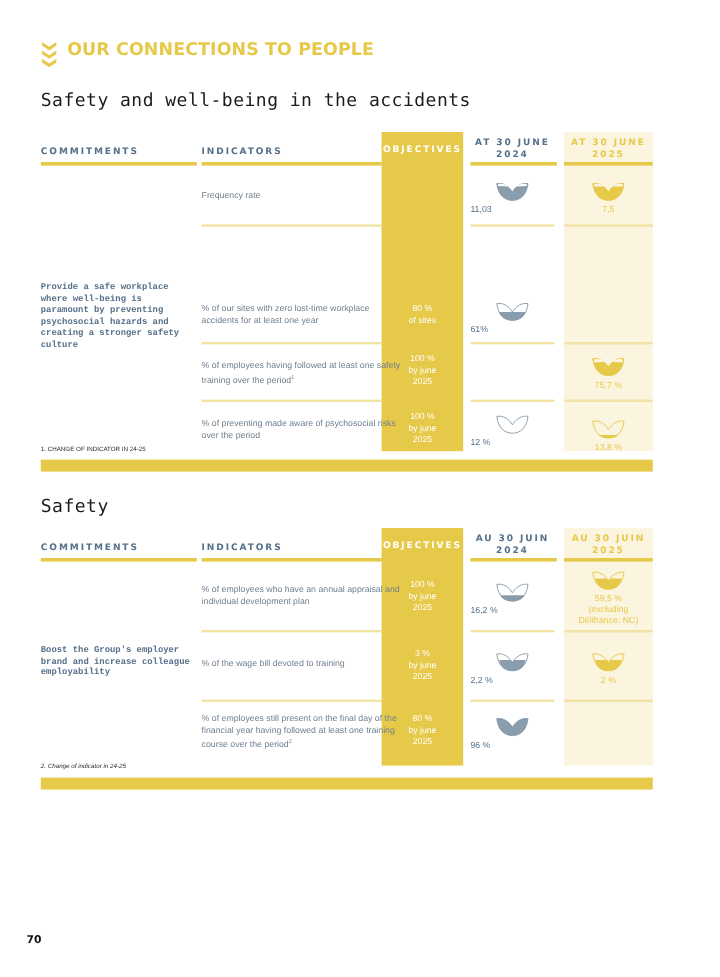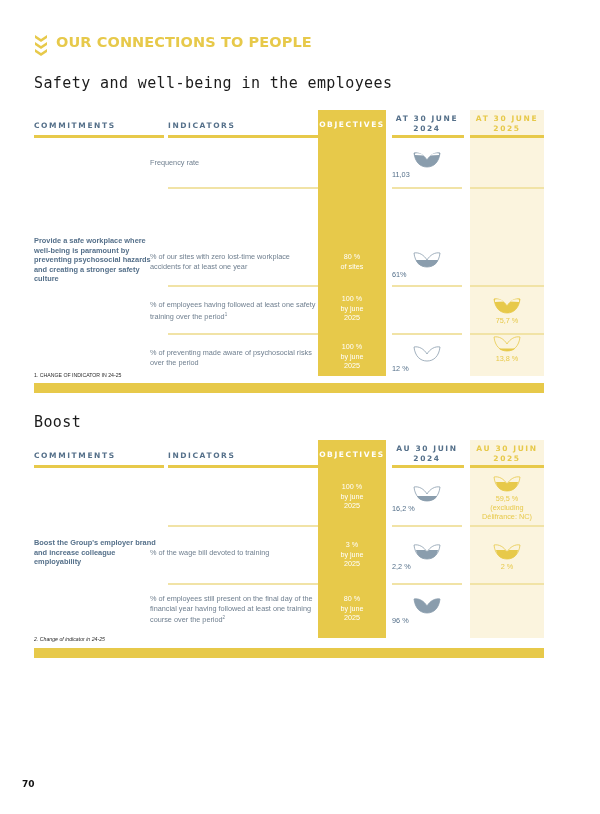--- a/index.html
+++ b/index.html
@@ -24,51 +24,51 @@
     .hdr-obj .hdr-label { color: #ffffff; text-align: center; top: 10px; }
     .hdr-2024 .hdr-label, .hdr-2025 .hdr-label { text-align: center; top: 4px; line-height: 10px; }
     .hdr-2025 .hdr-label { color: #e7c94a; }
     .hdr-line { position: absolute; height: 3px; background: #e7c94a; top: 25px; }
 
     .col-obj-bg { position: absolute; left: 284px; width: 68px; background: #e7c94a; }
     .col-2025-bg { position: absolute; left: 436px; width: 74px; background: #fbf4de; }
 
     .row { position: absolute; left: 0; width: 510px; }
     .row-line { position: absolute; height: 2px; background: #f1e3a6; }
-    .indicator { position: absolute; left: 116px; width: 166px; font-size: 7.3px; line-height: 9.5px; color: #6f7f8f; }
+    .indicator { position: absolute; left: 134px; width: 166px; font-size: 7.3px; line-height: 9.5px; color: #6f7f8f; }
     .objective { position: absolute; left: 284px; width: 68px; text-align: center; font-size: 7.2px; line-height: 9.5px; color: #ffffff; }
     .cell-2024 { position: absolute; left: 358px; width: 70px; text-align: left; }
     .cell-2025 { position: absolute; left: 436px; width: 74px; text-align: center; }
     .leaf { display: block; margin: 0 auto; width: 28px; height: 18px; }
     .val { font-size: 7.3px; line-height: 9px; margin-top: 2px; }
     .v2024 { color: #55708a; }
     .v2025 { color: #e7c94a; }
     sup { font-size: 4.5px; vertical-align: super; }
 
-    .commitment { position: absolute; left: 0; width: 128px; font-size: 7.4px; line-height: 9.5px; font-weight: bold; color: #55708a; }
+    .commitment { position: absolute; left: 0; width: 128px; font-size: 7.4px; line-height: 9.5px; font-weight: bold; color: #55708a; font-family: Liberation Mono, monospace; }
 
     .footnote { position: absolute; left: 34px; font-size: 5.2px; color: #2a2a2a; }
     .footnote.italic { font-style: italic; }
     .yellow-bar { position: absolute; left: 34px; width: 510px; height: 10px; background: #e7c94a; }
 
     .page-number { position: absolute; left: 22px; top: 779px; font-family: "DejaVu Sans", sans-serif; font-weight: bold; font-size: 9px; color: #111; }
   </style>
 </head>
 <body>
 
 <div class="chapter">
   <svg class="chapter-icon" viewBox="0 0 14 22">
     <path d="M1 1 L7 5 L13 1 L13 4 L7 8 L1 4 Z" fill="#e7c94a"></path>
     <path d="M1 8 L7 12 L13 8 L13 11 L7 15 L1 11 Z" fill="#e7c94a"></path>
     <path d="M1 15 L7 19 L13 15 L13 18 L7 22 L1 18 Z" fill="#e7c94a"></path>
   </svg>
   <span class="chapter-title">OUR CONNECTIONS TO PEOPLE</span>
 </div>
 
-<h2 class="section-title" style="top:74px;">Safety and well-being in the employees</h2>
+<h2 class="section-title" style="top:74px;">Safety and well-being in the accidents</h2>
 
 <div class="table" style="top:110px; height:280px;">
   <div class="col-obj-bg" style="top:30px; height:236px;"></div>
   <div class="col-2025-bg" style="top:0; height:266px;"></div>
 
   <div class="hdr hdr-commit">
       <span class="hdr-label">COMMITMENTS</span>
     </div>
   <div class="hdr hdr-ind">
       <span class="hdr-label">INDICATORS</span>
@@ -91,20 +91,27 @@
   <div class="commitment" style="top:126px;">Provide a safe workplace where well-being is paramount by preventing psychosocial hazards and creating a stronger safety culture</div>
 
   <div class="row" style="top:30px; height:48px;">
     <div class="indicator" style="top:18px;">Frequency rate</div>
     <div class="cell-2024" style="top:10px;">
       <svg class="leaf" viewBox="0 0 28 18">
           <path d="M14 17 C7 17 2 12 1 3 C6 2 11 5 14 10 C17 5 22 2 27 3 C26 12 21 17 14 17 Z" fill="#8a9dad" stroke="#8a9dad" stroke-width="0.8"></path>
           <path d="M2 3.5 C6 2.5 9 4 11 5.5 L2 5 Z M26 3.5 C22 2.5 19 4 17 5.5 L26 5 Z" fill="#ffffff"></path>
         </svg>
       <div class="val v2024">11,03</div>
+    </div>
+    <div class="cell-2025" style="top:10px;">
+      <svg class="leaf" viewBox="0 0 28 18">
+          <path d="M14 17 C7 17 2 12 1 3 C6 2 11 5 14 10 C17 5 22 2 27 3 C26 12 21 17 14 17 Z" fill="#e7c94a" stroke="#e7c94a" stroke-width="0.8"></path>
+          <path d="M2 3.5 C6 2.5 9 4 11 5.5 L2 5.5 Z M26 3.5 C22 2.5 19 4 17 5.5 L26 5.5 Z" fill="#fbf4de"></path>
+        </svg>
+      <div class="val v2025">7,5</div>
     </div>
     <div class="row-line" style="left:134px; width:150px; top:47px;"></div>
     <div class="row-line" style="left:358px; width:70px; top:47px;"></div>
     <div class="row-line" style="left:436px; width:74px; top:47px;"></div>
   </div>
 
 
   <div class="row" style="top:128px; height:48px;">
     <div class="indicator" style="top:14px;">% of our sites with zero lost-time workplace accidents for at least one year</div>
     <div class="objective" style="top:14px;">
@@ -148,34 +155,34 @@
       <div>100 %</div>
         <div>by june</div>
         <div>2025</div>
     </div>
     <div class="cell-2024" style="top:10px;">
       <svg class="leaf" viewBox="0 0 28 18">
           <path d="M14 17 C7 17 2 12 1 3 C6 2 11 5 14 10 C17 5 22 2 27 3 C26 12 21 17 14 17 Z" fill="#ffffff" stroke="#8a9dad" stroke-width="0.8"></path>
         </svg>
       <div class="val v2024">12 %</div>
     </div>
-    <div class="cell-2025" style="top:0;">
+    <div class="cell-2025" style="top:14px;">
       <svg class="leaf" viewBox="0 0 28 18">
           <path d="M14 17 C7 17 2 12 1 3 C6 2 11 5 14 10 C17 5 22 2 27 3 C26 12 21 17 14 17 Z" fill="#fbf4de" stroke="#e7c94a" stroke-width="0.8"></path>
           <path d="M14 17 C10 17 7 16 6 14.5 L22 14.5 C21 16 18 17 14 17 Z" fill="#e7c94a"></path>
         </svg>
       <div class="val v2025">13,8 %</div>
     </div>
   </div>
 </div>
 
 <div class="footnote" style="top:372px;">1. CHANGE OF INDICATOR IN 24-25</div>
 <div class="yellow-bar" style="top:383px;"></div>
 
-<h2 class="section-title" style="top:413px;">Boost</h2>
+<h2 class="section-title" style="top:413px;">Safety</h2>
 
 <div class="table" style="top:440px; height:200px;">
   <div class="col-obj-bg" style="top:30px; height:168px;"></div>
   <div class="col-2025-bg" style="top:0; height:198px;"></div>
 
   <div class="hdr hdr-commit">
       <span class="hdr-label">COMMITMENTS</span>
     </div>
   <div class="hdr hdr-ind">
       <span class="hdr-label">INDICATORS</span>
@@ -191,20 +198,21 @@
     </div>
 
   <div class="hdr-line" style="left:0; width:130px;"></div>
   <div class="hdr-line" style="left:134px; width:150px;"></div>
   <div class="hdr-line" style="left:358px; width:72px;"></div>
   <div class="hdr-line" style="left:436px; width:74px;"></div>
 
   <div class="commitment" style="top:98px;">Boost the Group's employer brand and increase colleague employability</div>
 
   <div class="row" style="top:30px; height:56px;">
+    <div class="indicator" style="top:16px;">% of employees who have an annual appraisal and individual development plan</div>
     <div class="objective" style="top:12px;">
       <div>100 %</div>
         <div>by june</div>
         <div>2025</div>
     </div>
     <div class="cell-2024" style="top:14px;">
       <svg class="leaf" viewBox="0 0 28 18">
           <path d="M14 17 C7 17 2 12 1 3 C6 2 11 5 14 10 C17 5 22 2 27 3 C26 12 21 17 14 17 Z" fill="#ffffff" stroke="#8a9dad" stroke-width="0.8"></path>
           <path d="M14 17 C9 17 5 15 4 12 L24 12 C23 15 19 17 14 17 Z" fill="#8a9dad"></path>
         </svg>

